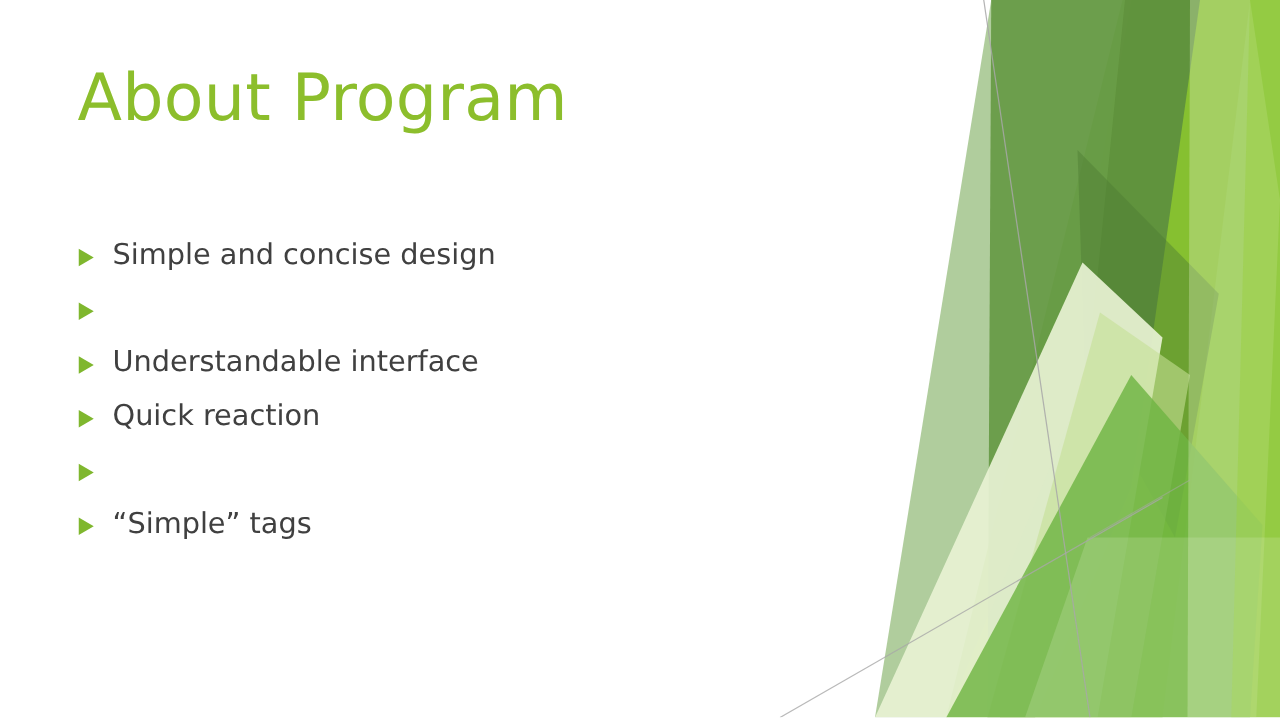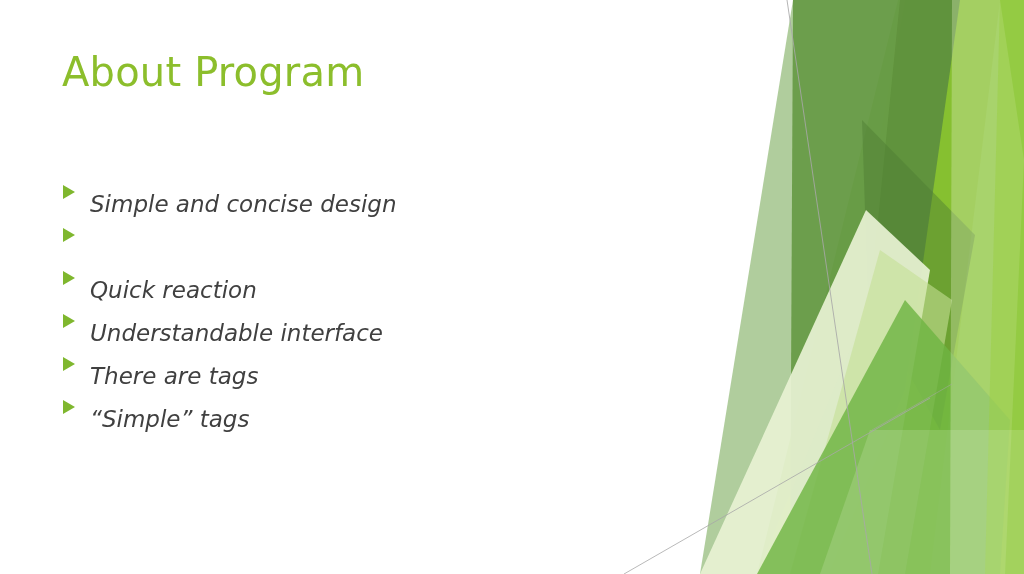--- a/index.html
+++ b/index.html
@@ -27,48 +27,47 @@
     height: 574px;
     pointer-events: none;
   }
   
   #slide-title {
     position: absolute;
     left: 62px;
     top: 50px;
     width: 640px;
     font-family: "DejaVu Sans", sans-serif;
-    font-size: 40px;
+    font-size: 52px;
     font-weight: normal;
     line-height: 1.12;
     letter-spacing: 0.2px;
     color: #8CBE2C;
     margin: 0;
     white-space: nowrap;
   }
   
   #bullet-list {
     position: absolute;
     left: 62px;
     top: 183px;
     width: 660px;
     list-style: none;
     margin: 0;
     padding: 0;
   }
   #bullet-list li {
     position: relative;
     display: flex;
-    align-items: flex-start;
+    align-items: center;
     height: 43px;
     font-size: 23px;
     line-height: 43px;
     color: #404040;
     white-space: nowrap;
-    font-style: italic;
   }
   .bullet-marker {
     flex: 0 0 auto;
     width: 14px;
     height: 16px;
     margin-right: 14px;
     position: relative;
     top: 1px;
   }
   .bullet-marker svg { display: block; }
@@ -135,39 +134,38 @@
         </svg>
       </span>
     </li>
 
     <li>
       <span class="bullet-marker">
         <svg width="14" height="16" viewBox="0 0 14 16" xmlns="http://www.w3.org/2000/svg">
           <polygon points="1,1 13,8 1,15" fill="#7FB72E"></polygon>
         </svg>
       </span>
+      <span class="bullet-text">Understandable interface</span>
+    </li>
+
+    <li>
+      <span class="bullet-marker">
+        <svg width="14" height="16" viewBox="0 0 14 16" xmlns="http://www.w3.org/2000/svg">
+          <polygon points="1,1 13,8 1,15" fill="#7FB72E"></polygon>
+        </svg>
+      </span>
       <span class="bullet-text">Quick reaction</span>
     </li>
 
     <li>
       <span class="bullet-marker">
         <svg width="14" height="16" viewBox="0 0 14 16" xmlns="http://www.w3.org/2000/svg">
           <polygon points="1,1 13,8 1,15" fill="#7FB72E"></polygon>
         </svg>
       </span>
-      <span class="bullet-text">Understandable interface</span>
-    </li>
-
-    <li>
-      <span class="bullet-marker">
-        <svg width="14" height="16" viewBox="0 0 14 16" xmlns="http://www.w3.org/2000/svg">
-          <polygon points="1,1 13,8 1,15" fill="#7FB72E"></polygon>
-        </svg>
-      </span>
-      <span class="bullet-text">There are tags</span>
     </li>
 
     <li>
       <span class="bullet-marker">
         <svg width="14" height="16" viewBox="0 0 14 16" xmlns="http://www.w3.org/2000/svg">
           <polygon points="1,1 13,8 1,15" fill="#7FB72E"></polygon>
         </svg>
       </span>
       <span class="bullet-text">“Simple” tags</span>
     </li>

